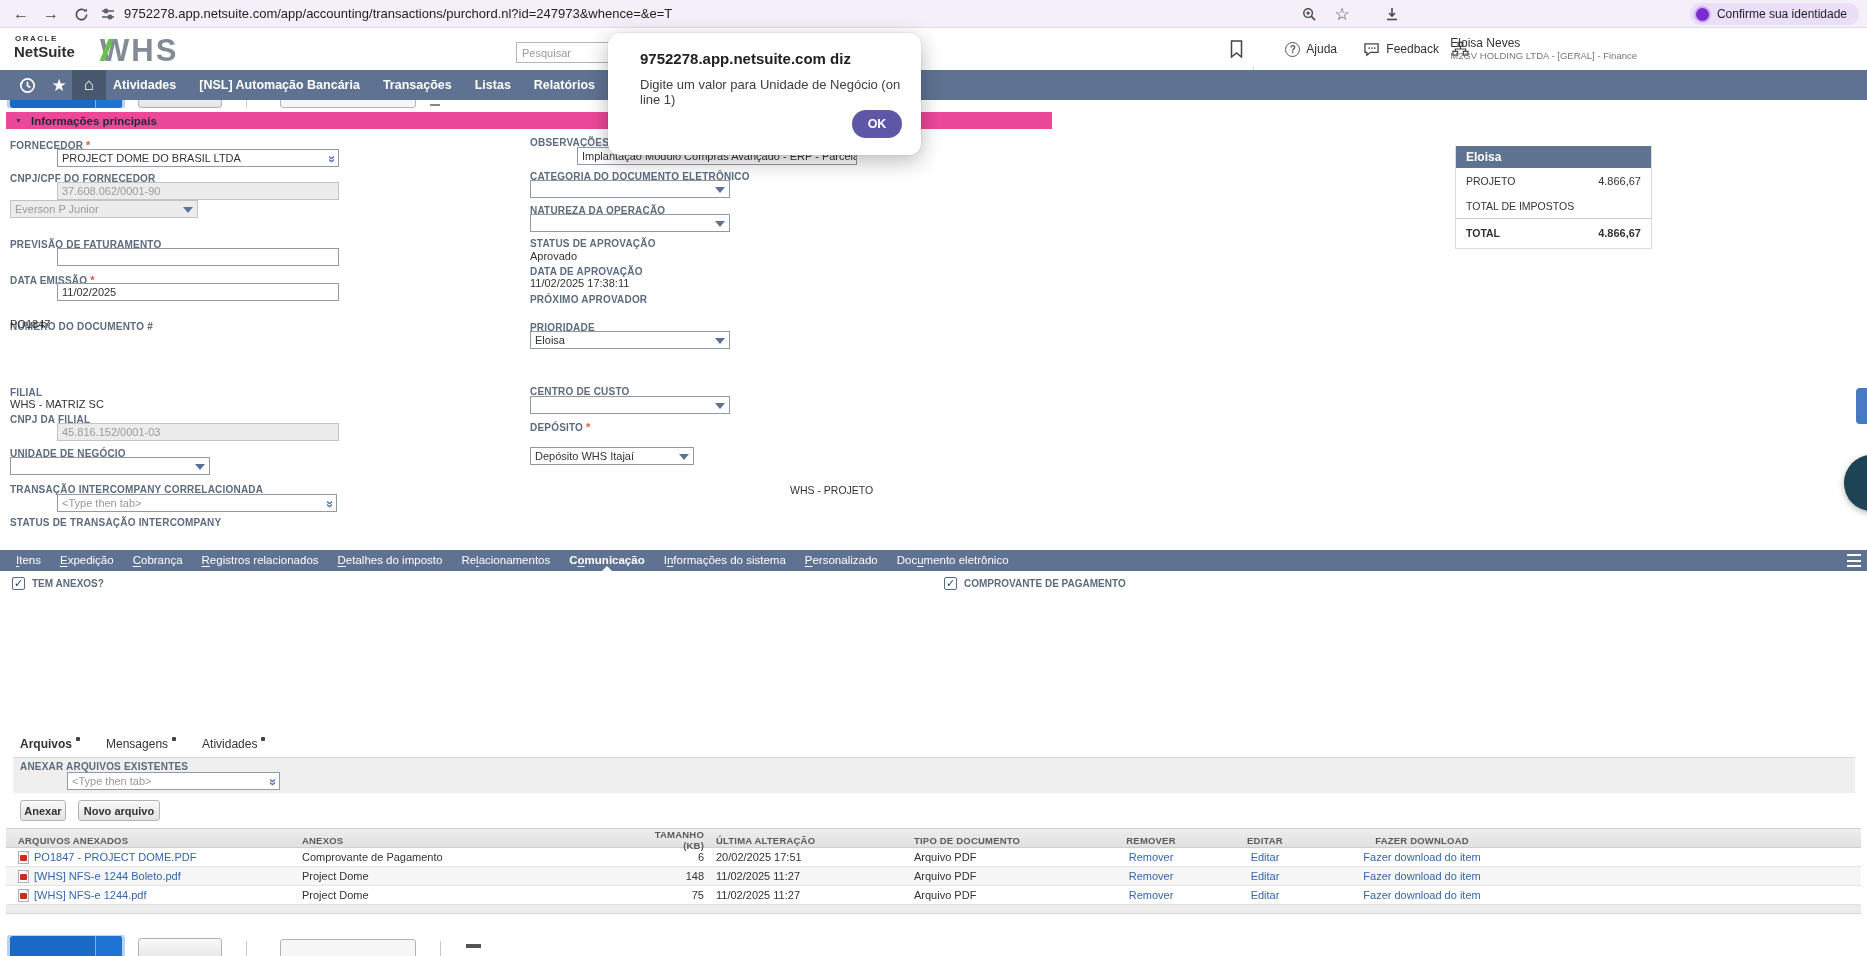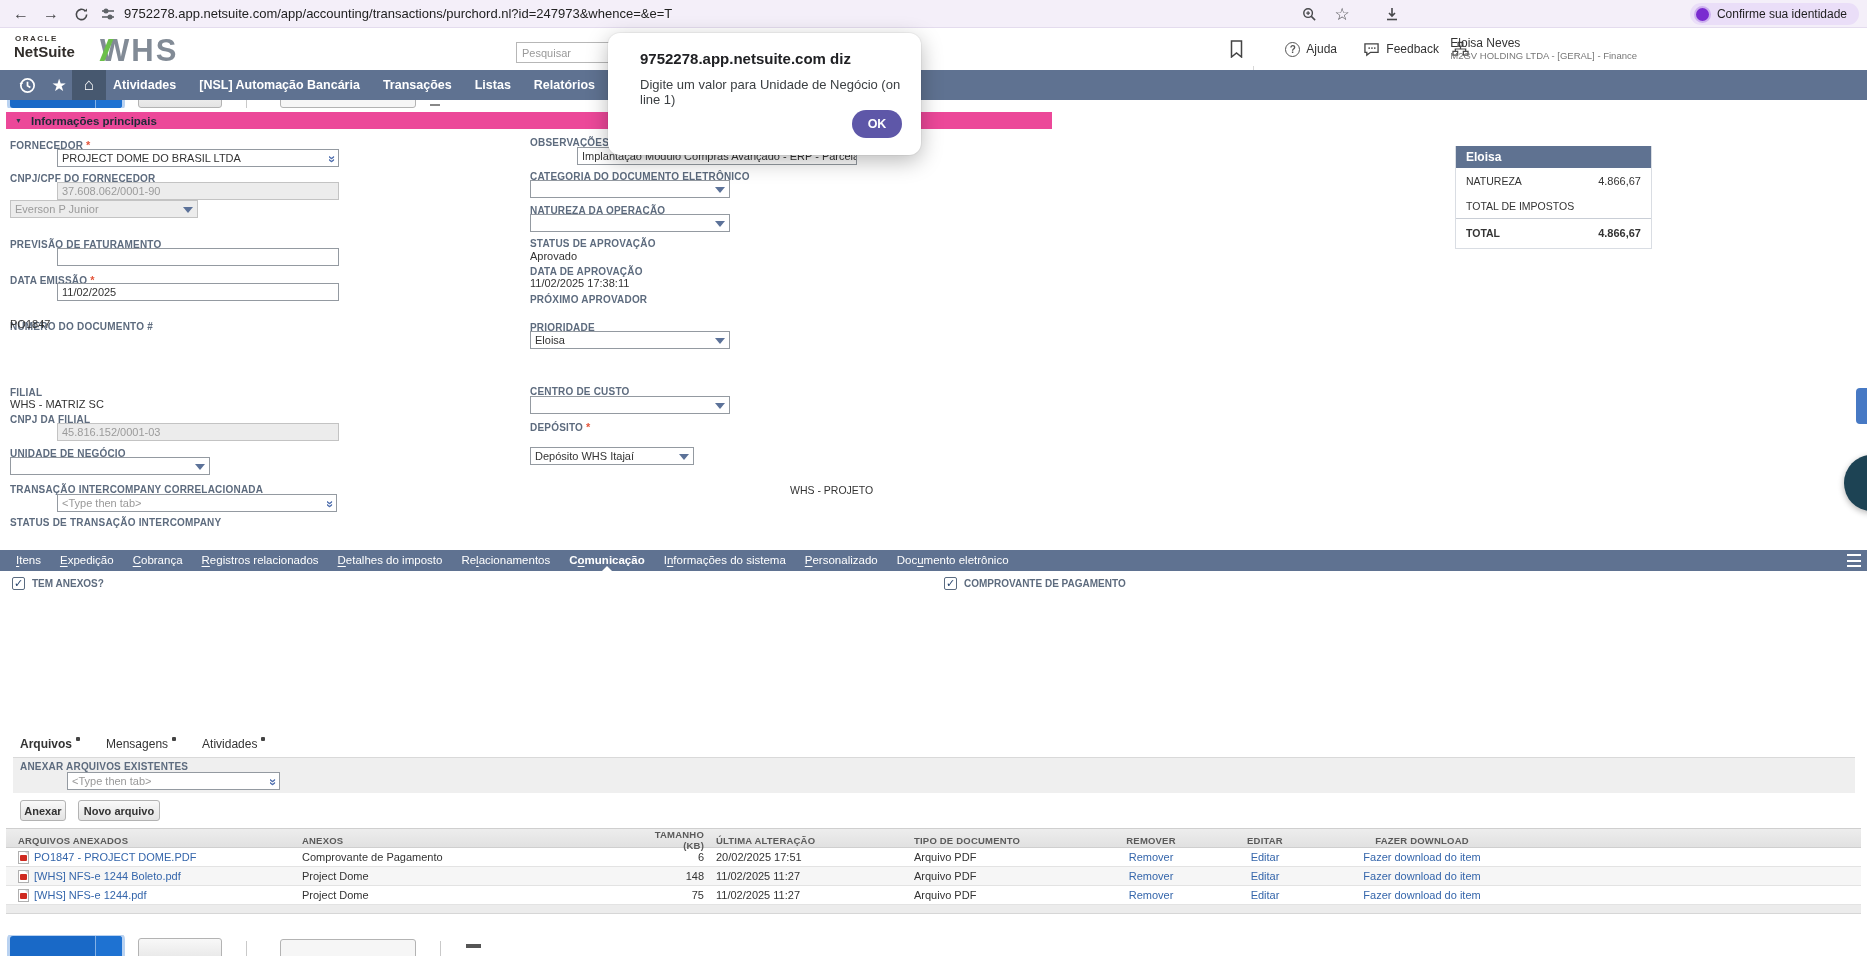--- a/index.html
+++ b/index.html
@@ -277,21 +277,21 @@
 
   <span class="lbl" style="left:530px;top:294px;">PRÓXIMO APROVADOR</span>
 
   <span class="lbl" style="left:530px;top:322px;">PRIORIDADE</span>
   <div class="sel" style="left:530px;top:331px;width:200px;"><span>Eloisa</span><span class="arr"></span></div>
 
   <div class="resumo">
     <div class="resumo-hd">Eloisa</div>
     <div>
         <div class="sum-row">
-          <span class="sum-l">NATUREZA</span>
+          <span class="sum-l">PROJETO</span>
           <span class="sum-v">4.866,67</span>
         </div>
         <div class="sum-row">
           <span class="sum-l">TOTAL DE IMPOSTOS</span>
           <span class="sum-v"></span>
         </div>
         <div class="sum-row total">
           <span class="sum-l">TOTAL</span>
           <span class="sum-v">4.866,67</span>
         </div>

